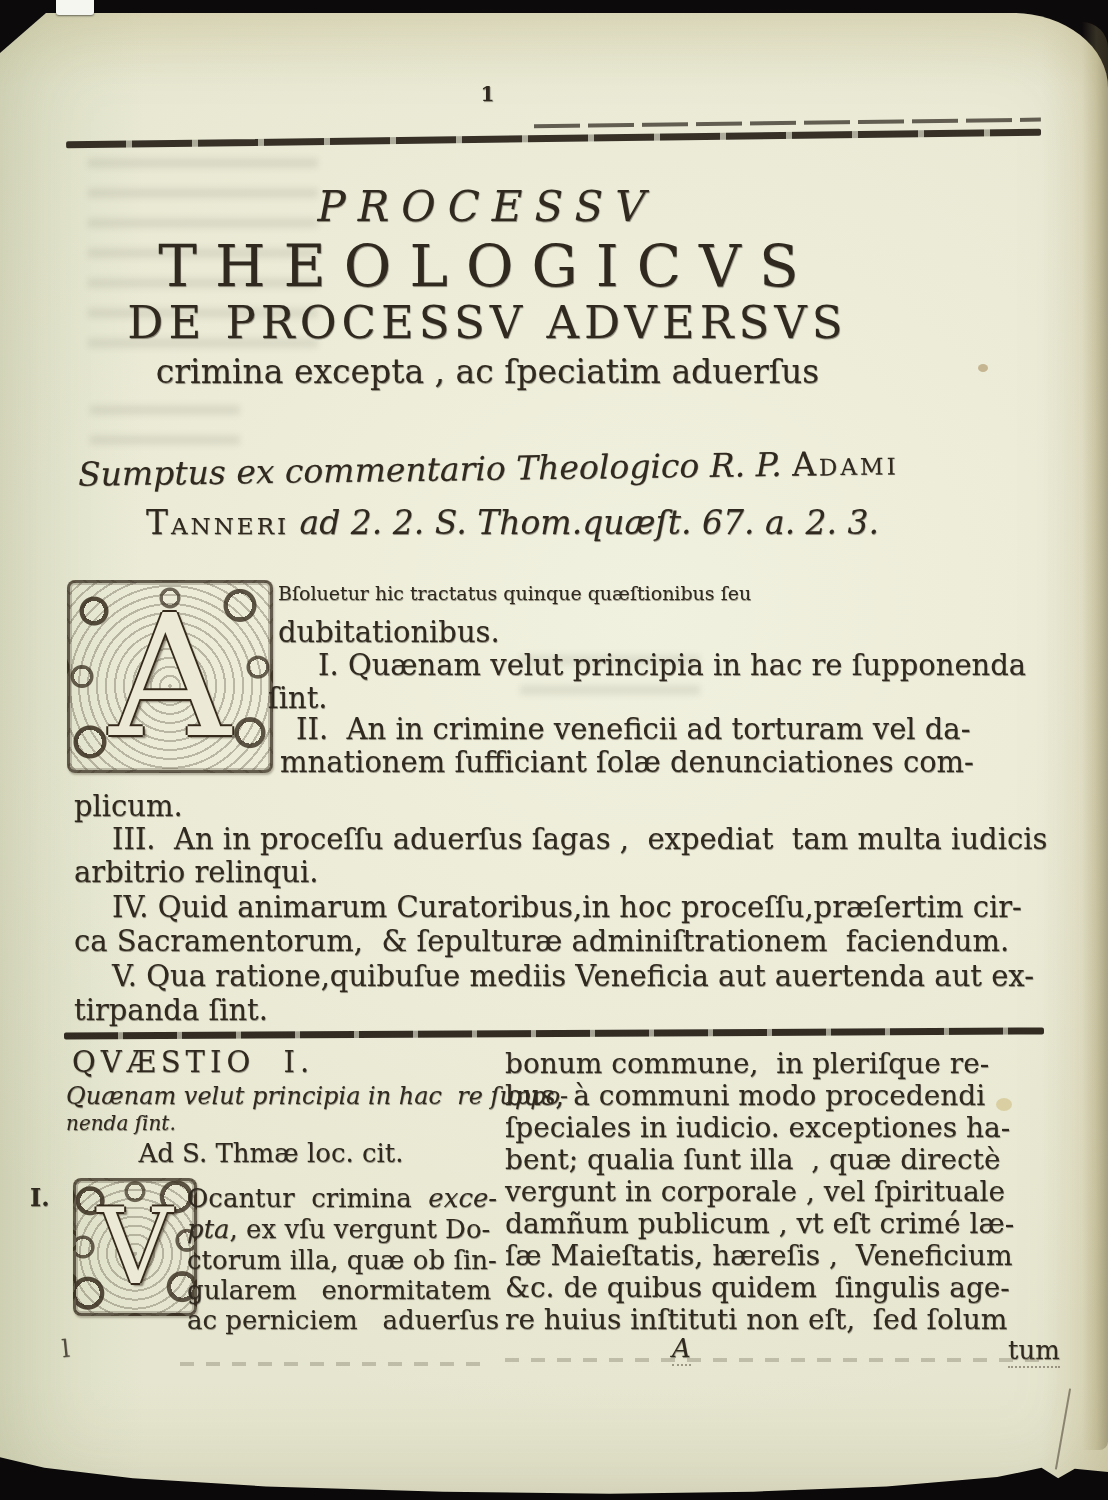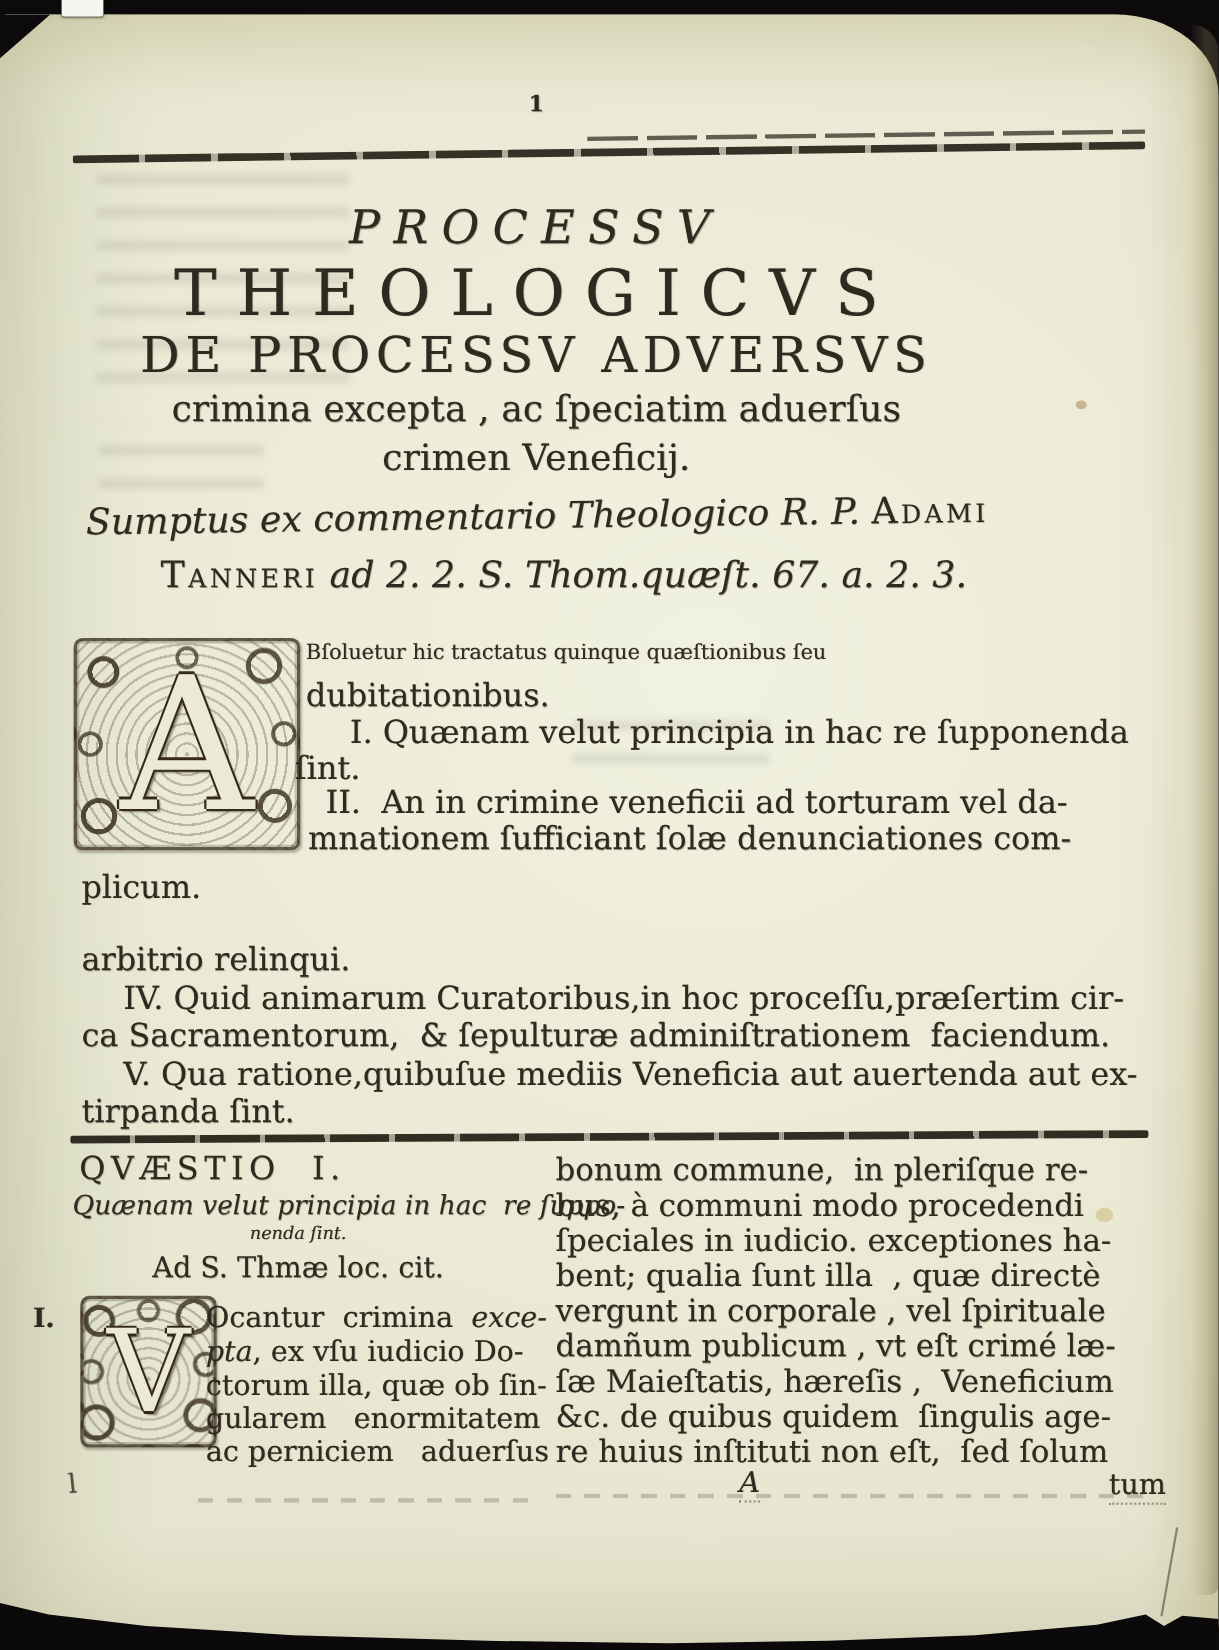--- a/index.html
+++ b/index.html
@@ -79,56 +79,56 @@
 
   <div class="head-rule">
     <div class="thin"></div>
     <div class="thick"></div>
   </div>
 
   <div class="ctr it" style="top:182px;font-size:42px;letter-spacing:12px;">PROCESSV</div>
   <div class="ctr" style="top:232px;font-size:58px;letter-spacing:18px;">THEOLOGICVS</div>
   <div class="ctr" style="top:296px;font-size:45px;letter-spacing:5px;">DE PROCESSV ADVERSVS</div>
   <div class="ctr" style="top:352px;font-size:33px;">crimina excepta , ac ſpeciatim aduerſus</div>
-  <div class="ctr" style="top:396px;font-size:33px;">crimen Veneficij.</div>
 
   <div class="ln" style="left:78px;top:450px;font-size:33px;transform:rotate(-0.8deg);"><span class="it">Sumptus ex commentario Theologico R. P. </span><span class="sc">Adami</span></div>
   <div class="ln" style="left:146px;top:504px;font-size:33px;"><span class="sc">Tanneri</span><span class="it"> ad 2. 2. S. Thom.quæſt. 67. a. 2. 3.</span></div>
 
   <div class="woodcut" style="left:67px;top:580px;width:200px;height:187px;">
     <span class="letter" style="font-size:168px;">A</span>
   </div>
 
   <div class="ln" style="left:278px;top:583px;font-size:19px;">Bſoluetur hic tractatus quinque quæſtionibus ſeu</div>
   <div class="ln" style="left:278px;top:616px;font-size:29px;">dubitationibus.</div>
   <div class="ln" style="left:318px;top:649px;font-size:29px;">I. Quænam velut principia in hac re ſupponenda</div>
   <div class="ln" style="left:268px;top:682px;font-size:29px;">ſint.</div>
   <div class="ln" style="left:296px;top:713px;font-size:29px;">II.  An in crimine veneficii ad torturam vel da-</div>
   <div class="ln" style="left:280px;top:746px;font-size:29px;">mnationem ſufficiant ſolæ denunciationes com-</div>
 
   <div class="ln" style="left:74px;top:790px;font-size:29px;">plicum.</div>
+  <div class="ln" style="left:112px;top:823px;font-size:29px;">III.  An in proceſſu aduerſus ſagas ,  expediat  tam multa iudicis</div>
   <div class="ln" style="left:74px;top:856px;font-size:29px;">arbitrio relinqui.</div>
   <div class="ln" style="left:74px;top:925px;font-size:29px;">ca Sacramentorum,  &amp; ſepulturæ adminiſtrationem  faciendum.</div>
   <div class="ln" style="left:112px;top:891px;font-size:29px;">IV. Quid animarum Curatoribus,in hoc proceſſu,præſertim cir-</div>
   <div class="ln" style="left:112px;top:960px;font-size:29px;">V. Qua ratione,quibuſue mediis Veneficia aut auertenda aut ex-</div>
   <div class="ln" style="left:74px;top:994px;font-size:29px;">tirpanda ſint.</div>
 
   <div class="mid-rule"></div>
 
   <div class="ln" style="left:72px;top:1046px;width:400px;font-size:29px;letter-spacing:5px;">QVÆSTIO  I.</div>
   <div class="ln it" style="left:66px;top:1083px;width:410px;text-align:center;font-size:24px;">Quænam velut principia in hac  re ſuppo-</div>
-  <div class="ln it" style="left:66px;top:1112px;width:410px;text-align:center;font-size:16px;">nenda ſint.</div>
+  <div class="ln it" style="left:66px;top:1112px;width:410px;text-align:left;font-size:20px;">nenda ſint.</div>
   <div class="ln" style="left:66px;top:1139px;width:410px;text-align:center;font-size:26px;">Ad S. Thmæ loc. cit.</div>
 
   <div class="woodcut" style="left:73px;top:1178px;width:118px;height:132px;">
     <span class="letter" style="font-size:104px;">V</span>
   </div>
 
   <div class="ln" style="left:187px;top:1184px;font-size:26px;"><span>Ocantur  crimina  </span><span class="it">exce-</span></div>
-  <div class="ln" style="left:187px;top:1215px;font-size:26px;"><span class="it">pta</span><span>, ex vſu iudicio Do-</span></div>
+  <div class="ln" style="left:187px;top:1215px;font-size:26px;"><span class="it">pta</span><span>, ex vſu vergunt Do-</span></div>
   <div class="ln" style="left:187px;top:1246px;font-size:26px;">ctorum illa, quæ ob ſin-</div>
   <div class="ln" style="left:187px;top:1276px;font-size:26px;">gularem   enormitatem</div>
   <div class="ln" style="left:187px;top:1306px;font-size:26px;">ac perniciem   aduerſus</div>
 
   <div class="ln" style="left:30px;top:1184px;font-size:24px;font-weight:bold;">I.</div>
   <div class="ln" style="left:62px;top:1336px;font-size:24px;transform:rotate(-6deg);opacity:.8;">l</div>
 
   <div class="ln" style="left:505px;top:1048px;font-size:28px;">bonum commune,  in pleriſque re-</div>
   <div class="ln" style="left:505px;top:1080px;font-size:28px;">bus, à communi modo procedendi</div>
   <div class="ln" style="left:505px;top:1112px;font-size:28px;">ſpeciales in iudicio. exceptiones ha-</div>

